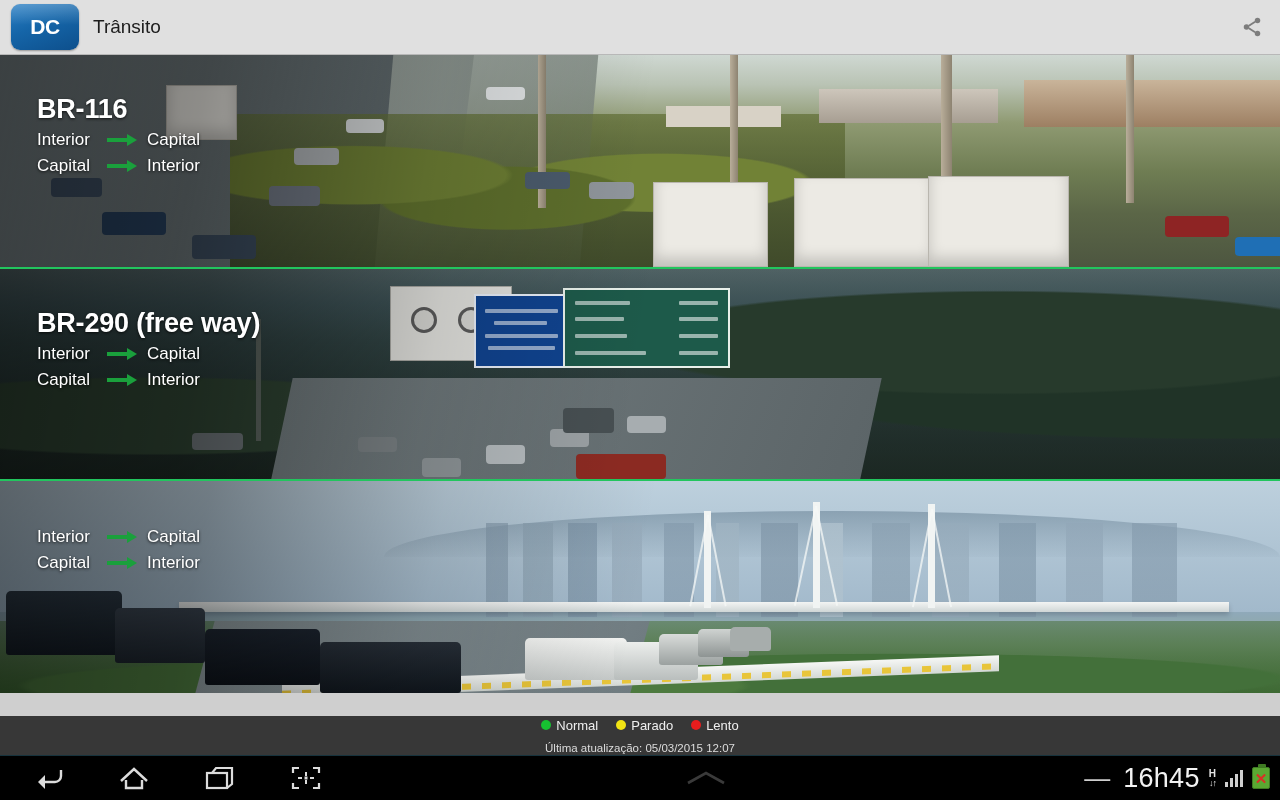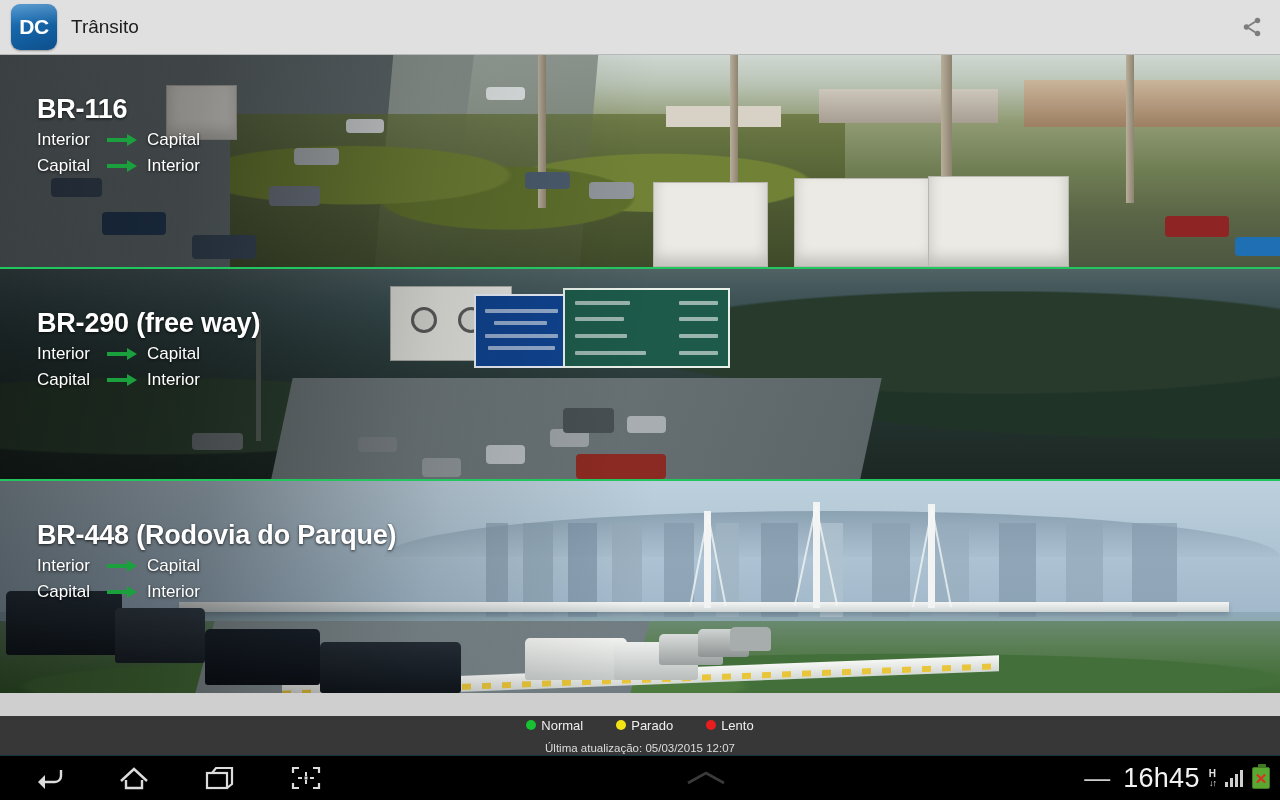--- a/index.html
+++ b/index.html
@@ -11,21 +11,21 @@
   #app { position:relative; width:1280px; height:800px; }
 
   
   .header {
     position:absolute; top:0; left:0; width:1280px; height:55px;
     background:#e0e0e0;
     border-bottom:1px solid #b8b8b8;
     display:flex; align-items:center;
   }
   .logo {
-    width:46px; height:46px; margin-left:11px;
+    width:68px; height:46px; margin-left:11px;
     border-radius:9px;
     background:linear-gradient(160deg,#2a7fc4 0%,#1565a8 45%,#0d4f8c 100%);
     box-shadow:0 1px 2px rgba(0,0,0,.35);
     display:flex; align-items:center; justify-content:center;
     position:relative; overflow:hidden;
   }
   .logo::after{
     content:""; position:absolute; top:0; left:0; right:0; height:46%;
     background:linear-gradient(180deg,rgba(255,255,255,.22),rgba(255,255,255,0));
   }
@@ -201,21 +201,21 @@
   
   .light-strip{
     position:absolute; top:693px; left:0; width:1280px; height:23px;
     background:#cfcfcf;
   }
   .legend{
     position:absolute; top:716px; left:0; width:1280px; height:39px;
     background:#373737;
     display:flex; flex-direction:column; align-items:center; justify-content:center;
   }
-  .legend-row{ display:flex; align-items:flex-end; gap:33px; }
+  .legend-row{ display:flex; align-items:flex-end; gap:18px; }
   .legend-item{ display:flex; align-items:center; gap:5px; color:#efefef; font-size:13px; }
   .dot{ width:10px; height:10px; border-radius:50%; display:inline-block; }
   .legend-update{ color:#dcdcdc; font-size:11.5px; margin-top:9px; }
 
   
   .navbar{
     position:absolute; top:755px; left:0; width:1280px; height:45px;
     background:#000; border-top:1px solid #17333d;
     display:flex; align-items:center;
   }
@@ -402,21 +402,20 @@
         <div class="s3-car" style="left:16%;top:70%;width:9%;height:26%;background:linear-gradient(180deg,#1d2530,#0d1219);"></div>
         <div class="s3-car" style="left:25%;top:76%;width:11%;height:24%;background:linear-gradient(180deg,#283039,#10161d);"></div>
         <div class="s3-car" style="left:41%;top:74%;width:8%;height:20%;background:linear-gradient(180deg,#f2f3f1,#c4c8c7);"></div>
         <div class="s3-car" style="left:48%;top:76%;width:6.5%;height:18%;background:linear-gradient(180deg,#eceeec,#b9bebd);"></div>
         <div class="s3-car" style="left:51.5%;top:72%;width:5%;height:15%;background:linear-gradient(180deg,#d9dcda,#9ba1a0);"></div>
         <div class="s3-car" style="left:54.5%;top:70%;width:4%;height:13%;background:linear-gradient(180deg,#cfd3d1,#8e9493);"></div>
         <div class="s3-car" style="left:57%;top:69%;width:3.2%;height:11%;background:#a7adac;"></div>
       </div>
       <div class="scrim"></div>
       <div class="overlay">
-        <div class="road-title">BR-448 (Rodovia do Parque)</div>
         <div class="dir-row">
           <span class="dir-from">Interior</span>
           <span class="arrow" style="color:#1aa03c">
             <i style="background:currentColor"></i>
               <b></b>
           </span>
           <span class="dir-to">Capital</span>
         </div>
         <div class="dir-row">
           <span class="dir-from">Capital</span>

